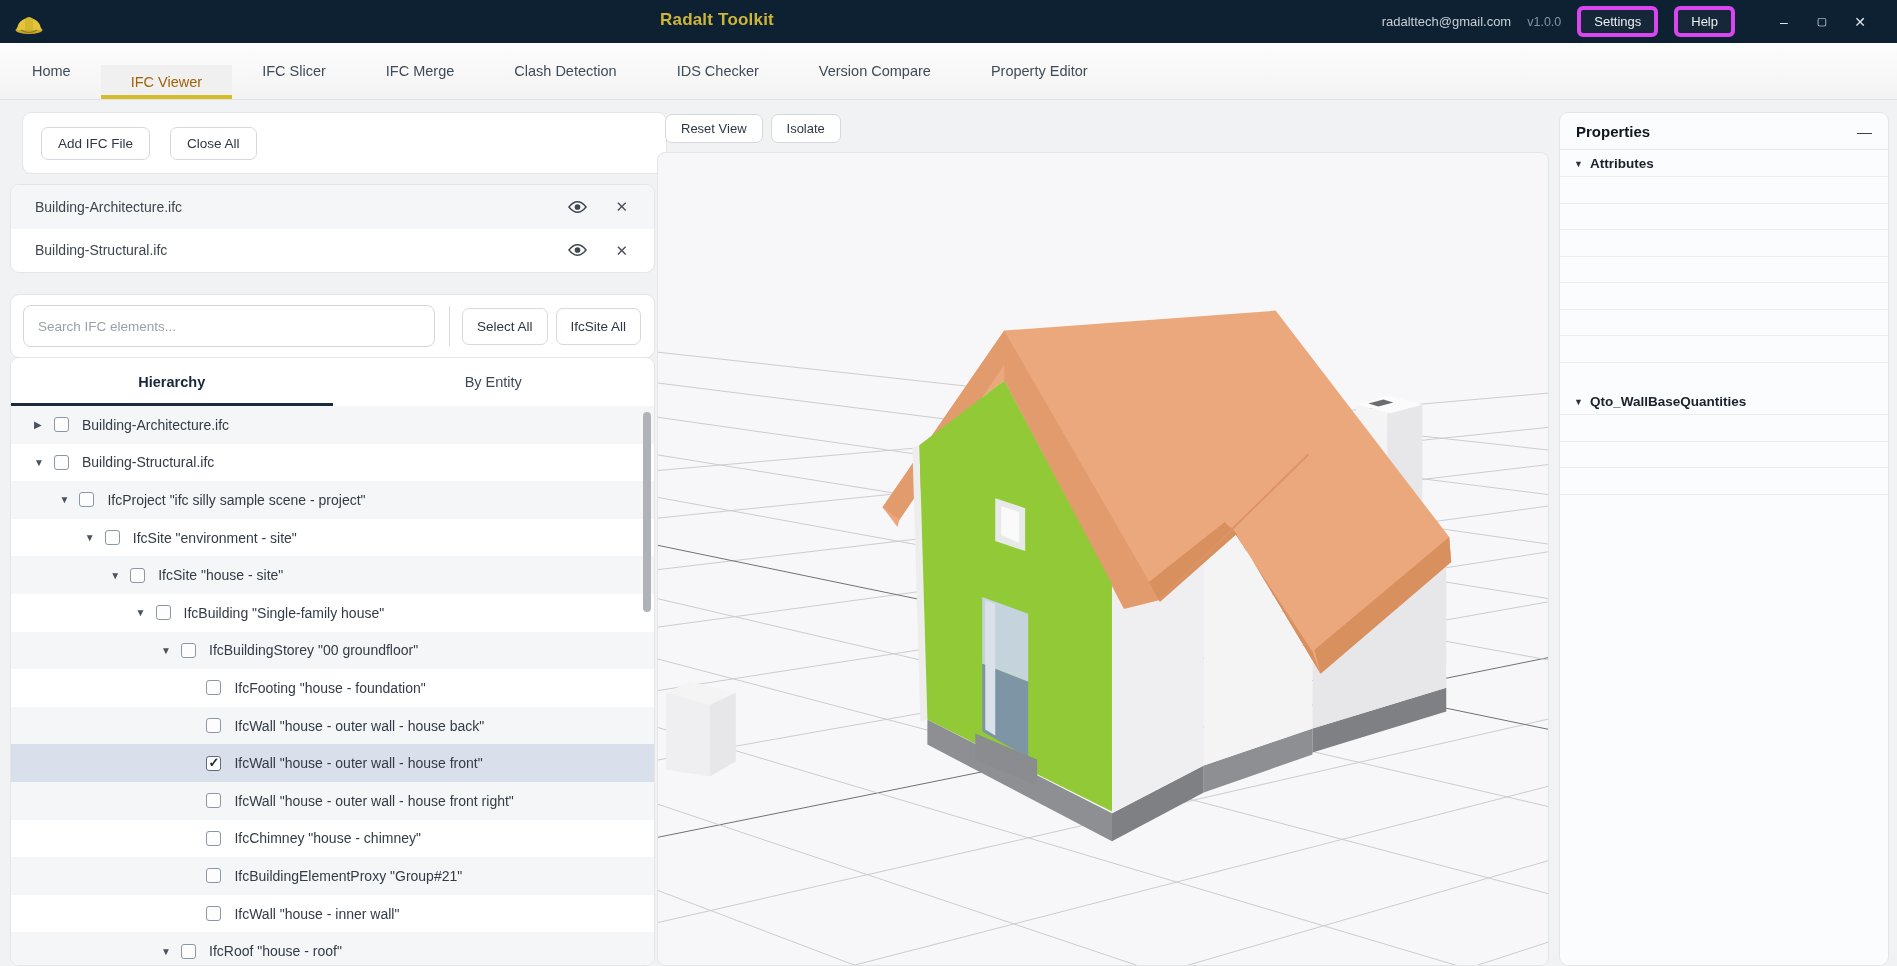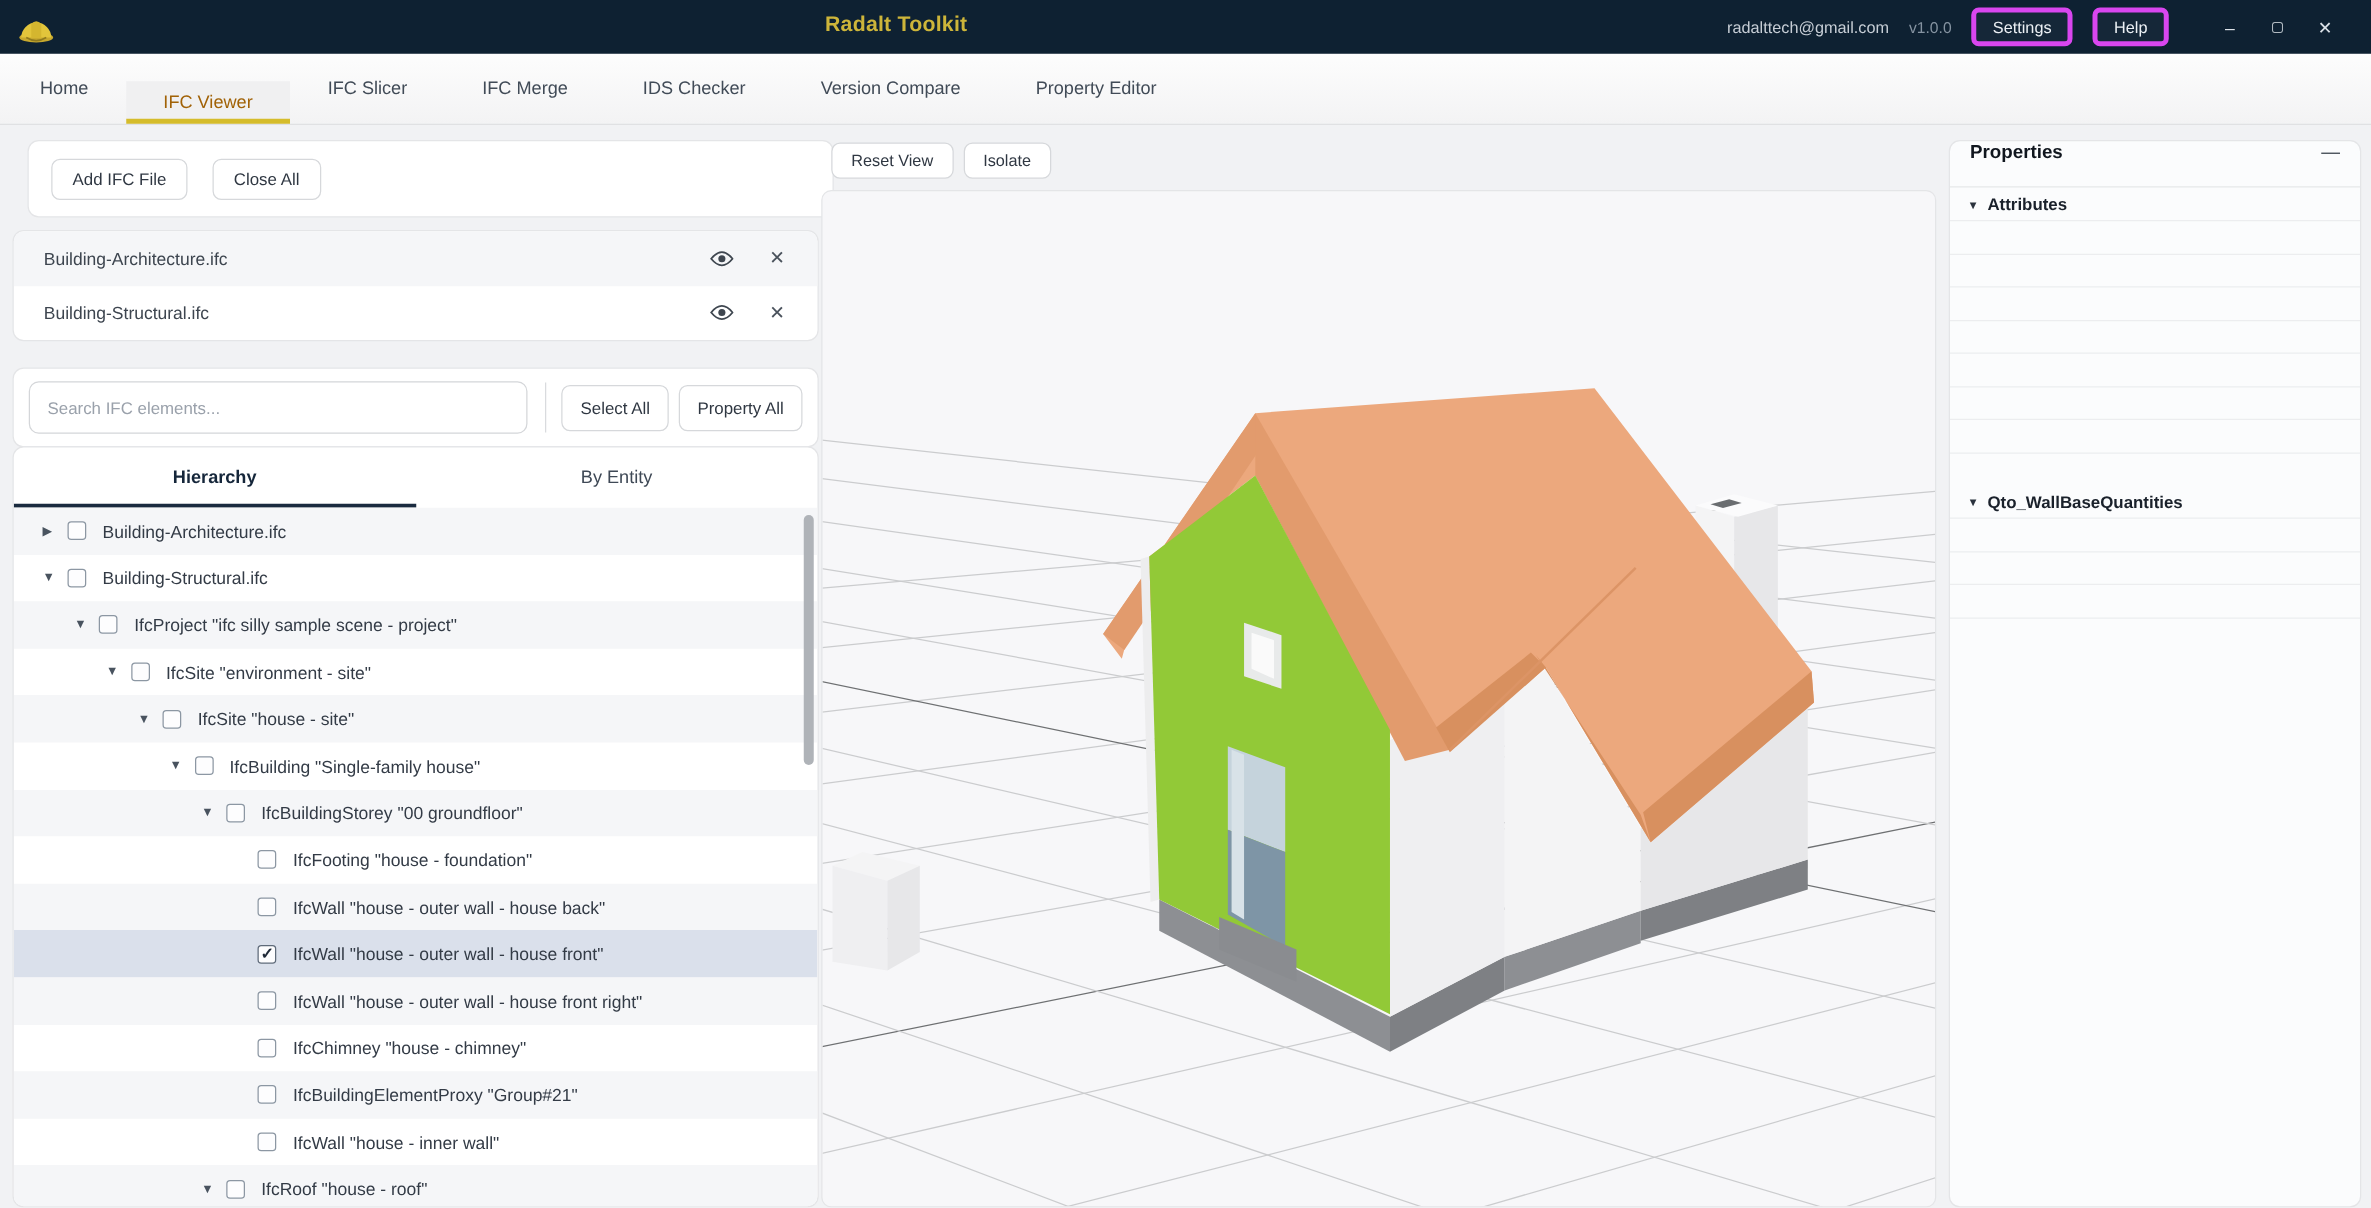--- a/index.html
+++ b/index.html
@@ -73,21 +73,21 @@
     background:#AFB3B8; border-radius:4px; cursor:pointer; }
 
   
   .viewer-toolbar { position:absolute; left:665px; top:14px; display:flex; gap:8px; }
   .vt-btn { padding:6px 15px; font-size:13px; }
   .viewport { left:657px; top:52px; width:892px; height:814px; background:var(--viewport_bg); border-radius:8px; }
   .viewport svg { display:block; width:100%; height:100%; }
 
   
   .props-card { left:1559px; top:12px; width:330px; height:854px; background:#FBFCFD; }
-  .props-header { height:37px; display:flex; align-items:flex-start; justify-content:space-between;
+  .props-header { height:37px; display:flex; align-items:center; justify-content:space-between;
     padding:0 16px; border-bottom:1px solid #E6E7E9; }
   .props-title { font-size:15px; font-weight:bold; color:#10161E; }
   .props-collapse { font-size:15px; color:#3A424C; cursor:pointer; }
   .prop-section-header { display:flex; align-items:center; gap:7px; padding:6px 0 5px 14px;
     font-size:13.5px; font-weight:bold; color:#1A212B; }
   .sec-arrow { font-size:9px; color:#2A323D; }
   .prop-row { display:flex; align-items:center; height:26.5px; border-top:1px solid #ECEDEF;
     padding-left:30px; }
   .prop-label { width:122px; flex:0 0 122px; font-size:13px; color:#6F7680; }
   .prop-value { flex:1; font-size:13px; color:#262D36; white-space:nowrap; overflow:hidden; }
@@ -129,20 +129,23 @@
       <span>Home</span>
     </div>
     <div class="tab active">
       <span>IFC Viewer</span>
     </div>
     <div class="tab">
       <span>IFC Slicer</span>
     </div>
     <div class="tab">
       <span>IFC Merge</span>
+    </div>
+    <div class="tab">
+      <span>Clash Detection</span>
     </div>
     <div class="tab">
       <span>IDS Checker</span>
     </div>
     <div class="tab">
       <span>Version Compare</span>
     </div>
     <div class="tab">
       <span>Property Editor</span>
     </div>
@@ -176,21 +179,21 @@
           </svg>
           <span class="close-ic">✕</span>
         </span>
       </div>
     </div>
 
   <div class="card search-card">
     <input class="search-input" placeholder="Search IFC elements..." style="">
     <div class="v-div"></div>
     <button class="btn sel-btn">Select All</button>
-    <button class="btn sel-btn" style="margin-left:8px">Property All</button>
+    <button class="btn sel-btn" style="margin-left:8px">IfcSite All</button>
   </div>
 
   <div class="card tree-card">
     <div class="view-tabs">
 
     <div class="view-tab active">
           <span>Hierarchy</span>
         </div>
         <div class="view-tab">
           <span>By Entity</span>

